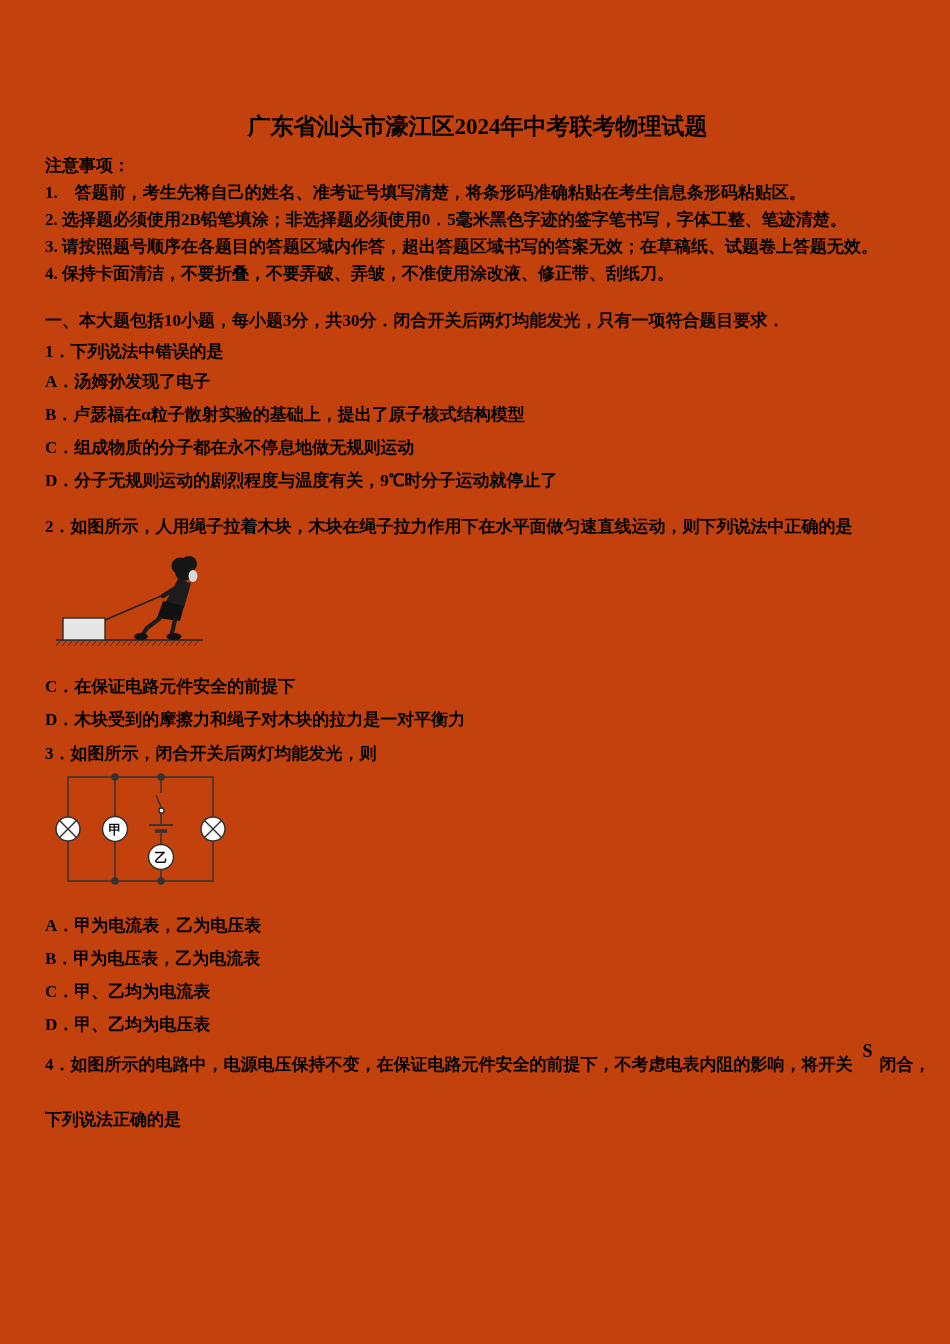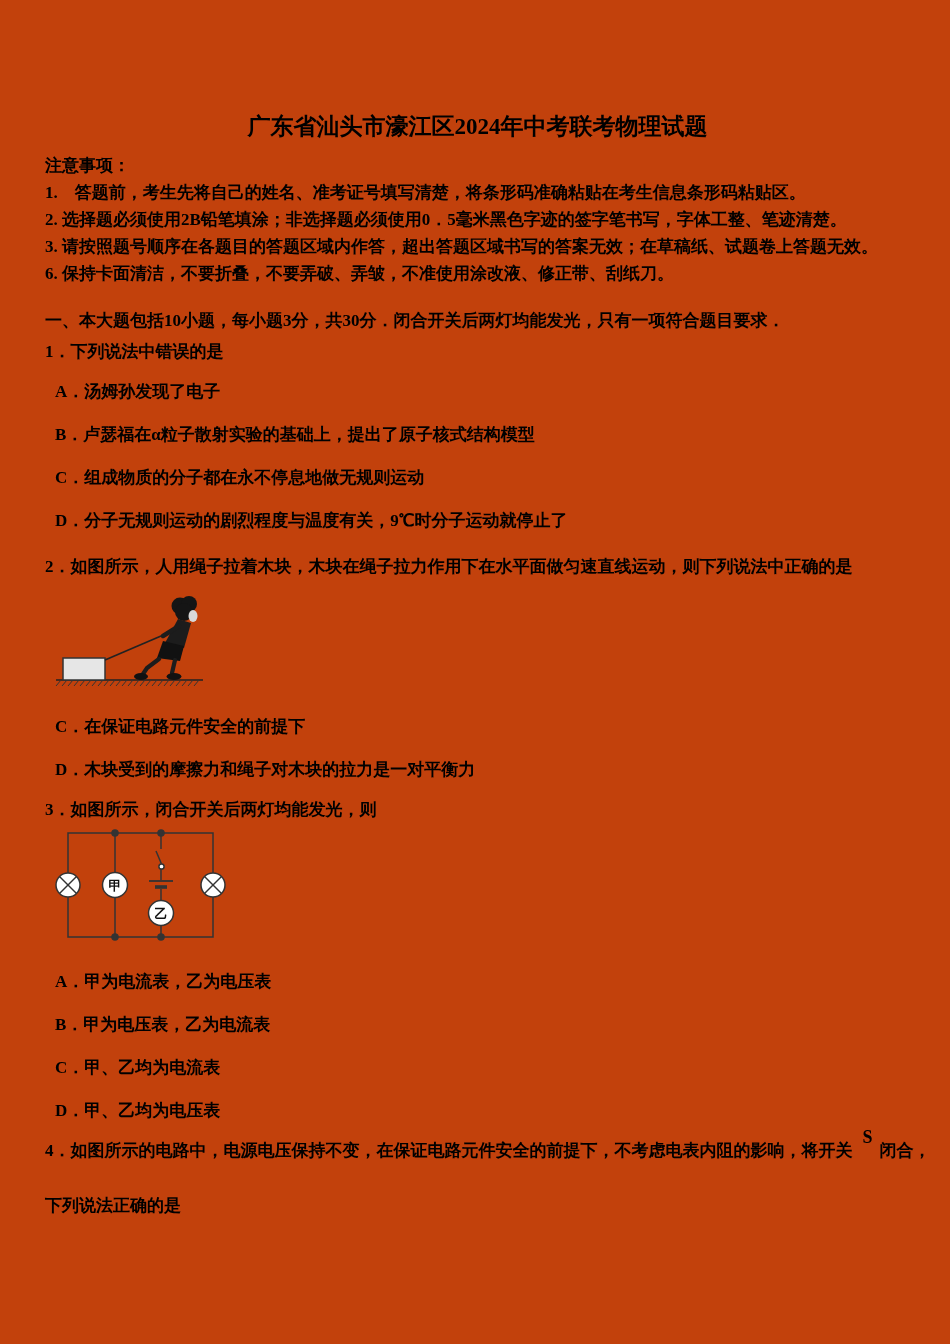--- a/index.html
+++ b/index.html
@@ -21,21 +21,21 @@
     font-weight:700;
     text-align:center;
     margin:0 0 10px 0;
     line-height:30px;
   }
   .notice-header{margin:0;line-height:27px;}
   .note{margin:0;line-height:27px;}
   .section-header{margin:20px 0 0 0;line-height:27px;}
   .stem{margin:4px 0 0 0;line-height:27px;}
   .stem-q2{margin-top:16px;}
-  .opt{margin:10px;line-height:33px;}
+  .opt{margin:0;line-height:33px;}
   .figure{margin:8px 0 0 8px;line-height:0;}
   .figure-pull{margin-bottom:22px;}
   .figure-circuit{margin-top:2px;margin-bottom:20px;}
   .q4-line1{margin-top:10px;white-space:nowrap;}
   .q4-line2{margin-top:28px;}
   .sup{
     display:inline-block;
     transform:translateY(-13px);
     font-size:18px;
     margin:0 7px 0 10px;
@@ -47,21 +47,21 @@
 <body>
 
 <div class="page">
 
   <h1 class="title">广东省汕头市濠江区2024年中考联考物理试题</h1>
 
   <p class="notice-header">注意事项：</p>
   <p class="note">1.　答题前，考生先将自己的姓名、准考证号填写清楚，将条形码准确粘贴在考生信息条形码粘贴区。</p>
   <p class="note">2. 选择题必须使用2B铅笔填涂；非选择题必须使用0．5毫米黑色字迹的签字笔书写，字体工整、笔迹清楚。</p>
   <p class="note">3. 请按照题号顺序在各题目的答题区域内作答，超出答题区域书写的答案无效；在草稿纸、试题卷上答题无效。</p>
-  <p class="note">6. 保持卡面清洁，不要折叠，不要弄破、弄皱，不准使用涂改液、修正带、刮纸刀。</p>
+  <p class="note">4. 保持卡面清洁，不要折叠，不要弄破、弄皱，不准使用涂改液、修正带、刮纸刀。</p>
 
   <p class="section-header">一、本大题包括10小题，每小题3分，共30分．闭合开关后两灯均能发光，只有一项符合题目要求．</p>
 
   <p class="stem">1．下列说法中错误的是</p>
   <p class="opt">A．汤姆孙发现了电子</p>
   <p class="opt">B．卢瑟福在α粒子散射实验的基础上，提出了原子核式结构模型</p>
   <p class="opt">C．组成物质的分子都在永不停息地做无规则运动</p>
   <p class="opt">D．分子无规则运动的剧烈程度与温度有关，9℃时分子运动就停止了</p>
 
   <p class="stem stem-q2">2．如图所示，人用绳子拉着木块，木块在绳子拉力作用下在水平面做匀速直线运动，则下列说法中正确的是</p>

